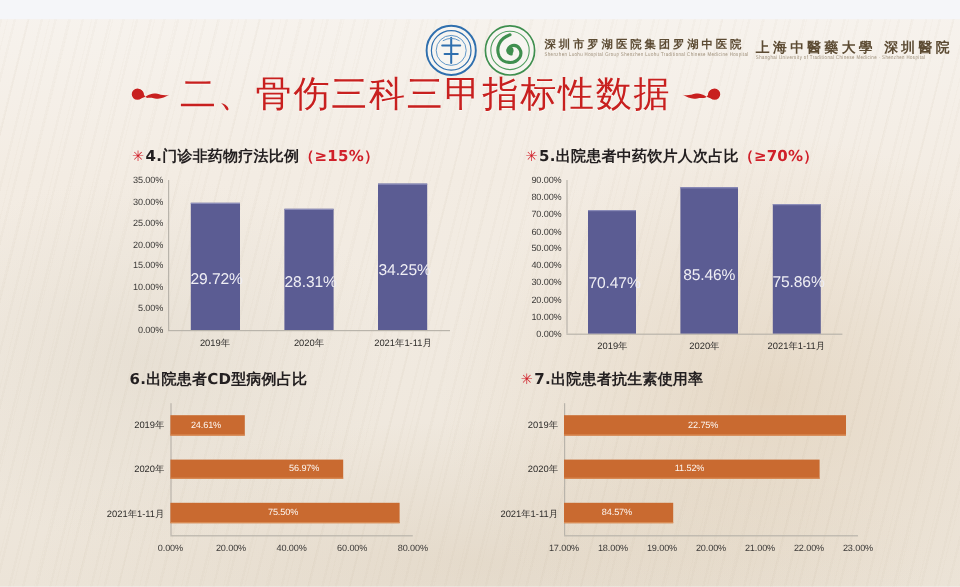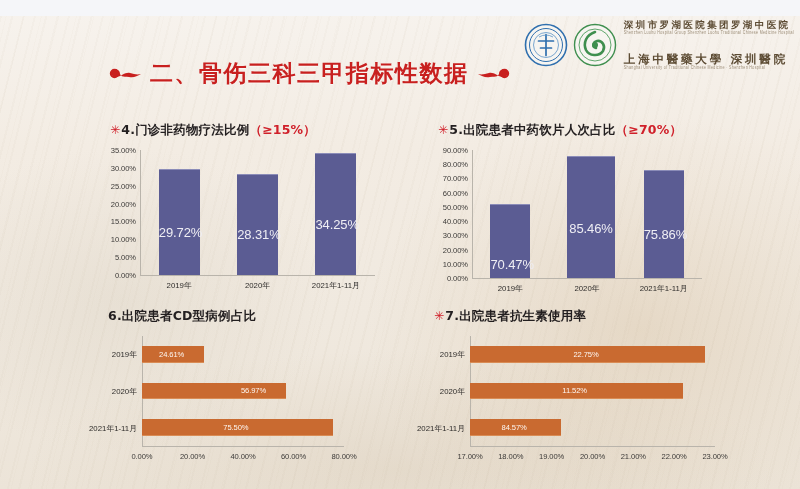--- a/index.html
+++ b/index.html
@@ -35,33 +35,33 @@
 
   
   #header { position: absolute; left: 0; top: 16px; width: 800px; height: 78px; }
 
   #title-wrap {
     position: absolute; left: 108px; top: 42px;
     display: flex; align-items: center; gap: 8px;
   }
   #title-text {
     font-family: "DejaVu Sans", "Liberation Sans", sans-serif;
-    font-size: 23px; font-weight: bold; letter-spacing: 1.5px;
+    font-size: 30px; font-weight: normal; letter-spacing: 1.5px;
     color: #c8201f;
     text-shadow: 0 1px 0 rgba(255,255,255,0.55);
     white-space: nowrap;
   }
   .cloud-orn { display:block; }
 
   #logos {
     position: absolute; right: 6px; top: 4px;
     display: flex; align-items: center; gap: 5px;
   }
   .logo-seal { flex: 0 0 auto; }
-  #logo-names { display: flex; flex-direction: column; gap: 18px; padding-left: 2px; }
+  #logo-names { display: flex; flex-direction: row; gap: 6px; padding-left: 2px; }
   .name-cn {
     font-family: "DejaVu Serif", "Liberation Serif", serif;
     font-size: 9.5px; font-weight: bold; color: #5c4b33;
     letter-spacing: 2.4px; white-space: nowrap; line-height: 1.15;
   }
   .name-cn.big { font-size: 11.5px; letter-spacing: 2.8px; }
   .name-en {
     font-size: 3.6px; color: #9b8c76; letter-spacing: 0.35px;
     white-space: nowrap; line-height: 1.1; transform: scaleY(1.25); transform-origin: left top;
   }
@@ -211,21 +211,21 @@
       <div class="ytick" style="right: 234px; top: 128px;">0.00%</div>
       <div class="ytick" style="right: 234px; top: 113.778px;">10.00%</div>
       <div class="ytick" style="right: 234px; top: 99.5556px;">20.00%</div>
       <div class="ytick" style="right: 234px; top: 85.3333px;">30.00%</div>
       <div class="ytick" style="right: 234px; top: 71.1111px;">40.00%</div>
       <div class="ytick" style="right: 234px; top: 56.8889px;">50.00%</div>
       <div class="ytick" style="right: 234px; top: 42.6667px;">60.00%</div>
       <div class="ytick" style="right: 234px; top: 28.4444px;">70.00%</div>
       <div class="ytick" style="right: 234px; top: 14.2222px;">80.00%</div>
       <div class="ytick" style="right: 234px; top: 0px;">90.00%</div>
-      <div class="vbar" style="left: 18.4px; width: 39.8667px; height: 74px; background: rgb(91, 92, 147);">
+      <div class="vbar" style="left: 18.4px; width: 39.8667px; height: 103px; background: rgb(91, 92, 147);">
         <span class="vlabel" style="top: 52.1165px;">70.47%</span>
       </div>
       <div class="cat-label" style="left: 38.3333px; top: 133px;">2019年</div>
       <div class="vbar" style="left: 95.0667px; width: 48px; height: 121.543px; background: rgb(91, 92, 147);">
         <span class="vlabel" style="top: 63.2024px;">85.46%</span>
       </div>
       <div class="cat-label" style="left: 115px; top: 133px;">2020年</div>
       <div class="vbar" style="left: 171.733px; width: 39.8667px; height: 107.89px; background: rgb(91, 92, 147);">
         <span class="vlabel" style="top: 56.1027px;">75.86%</span>
       </div>

